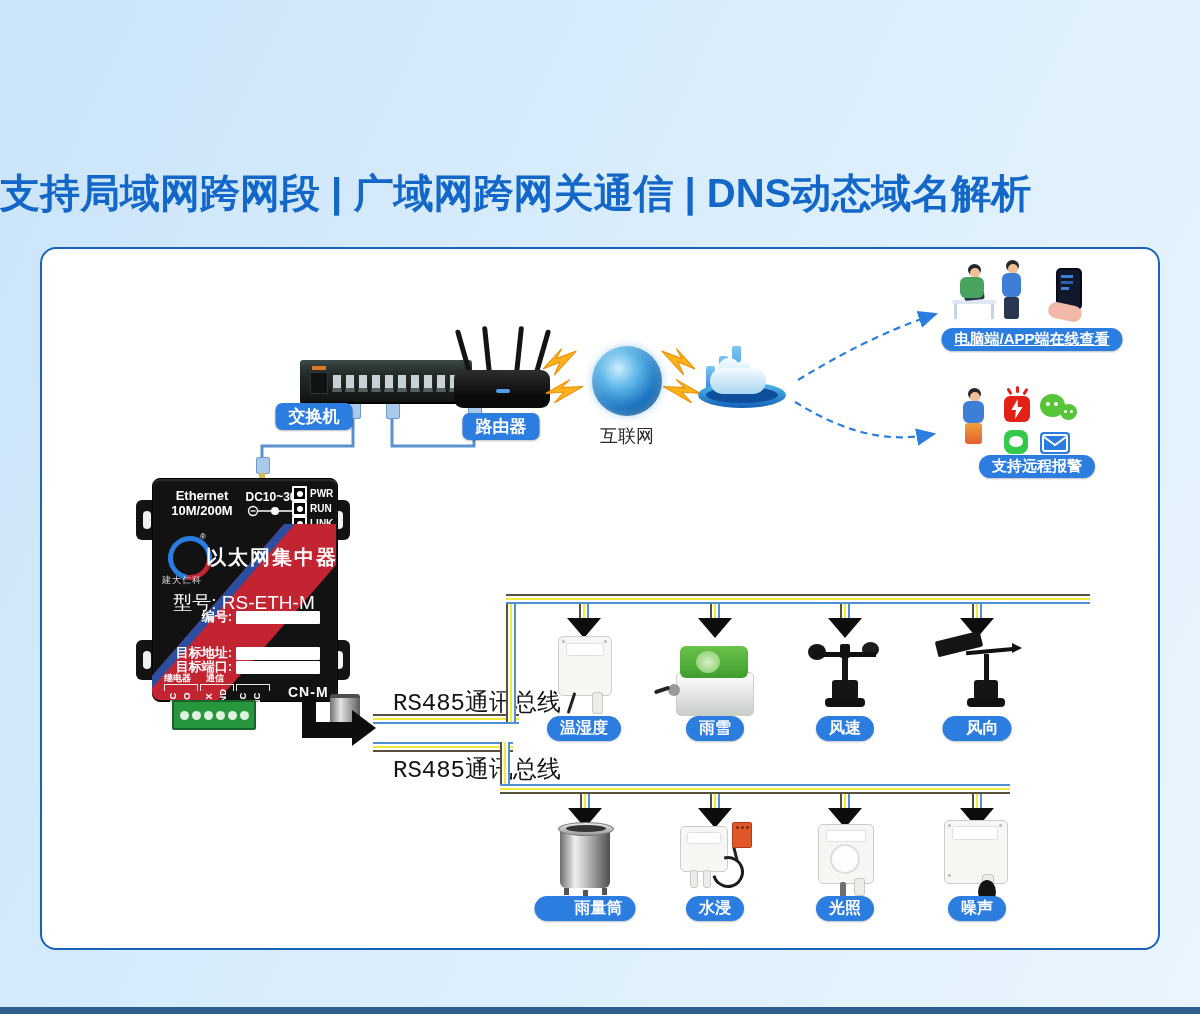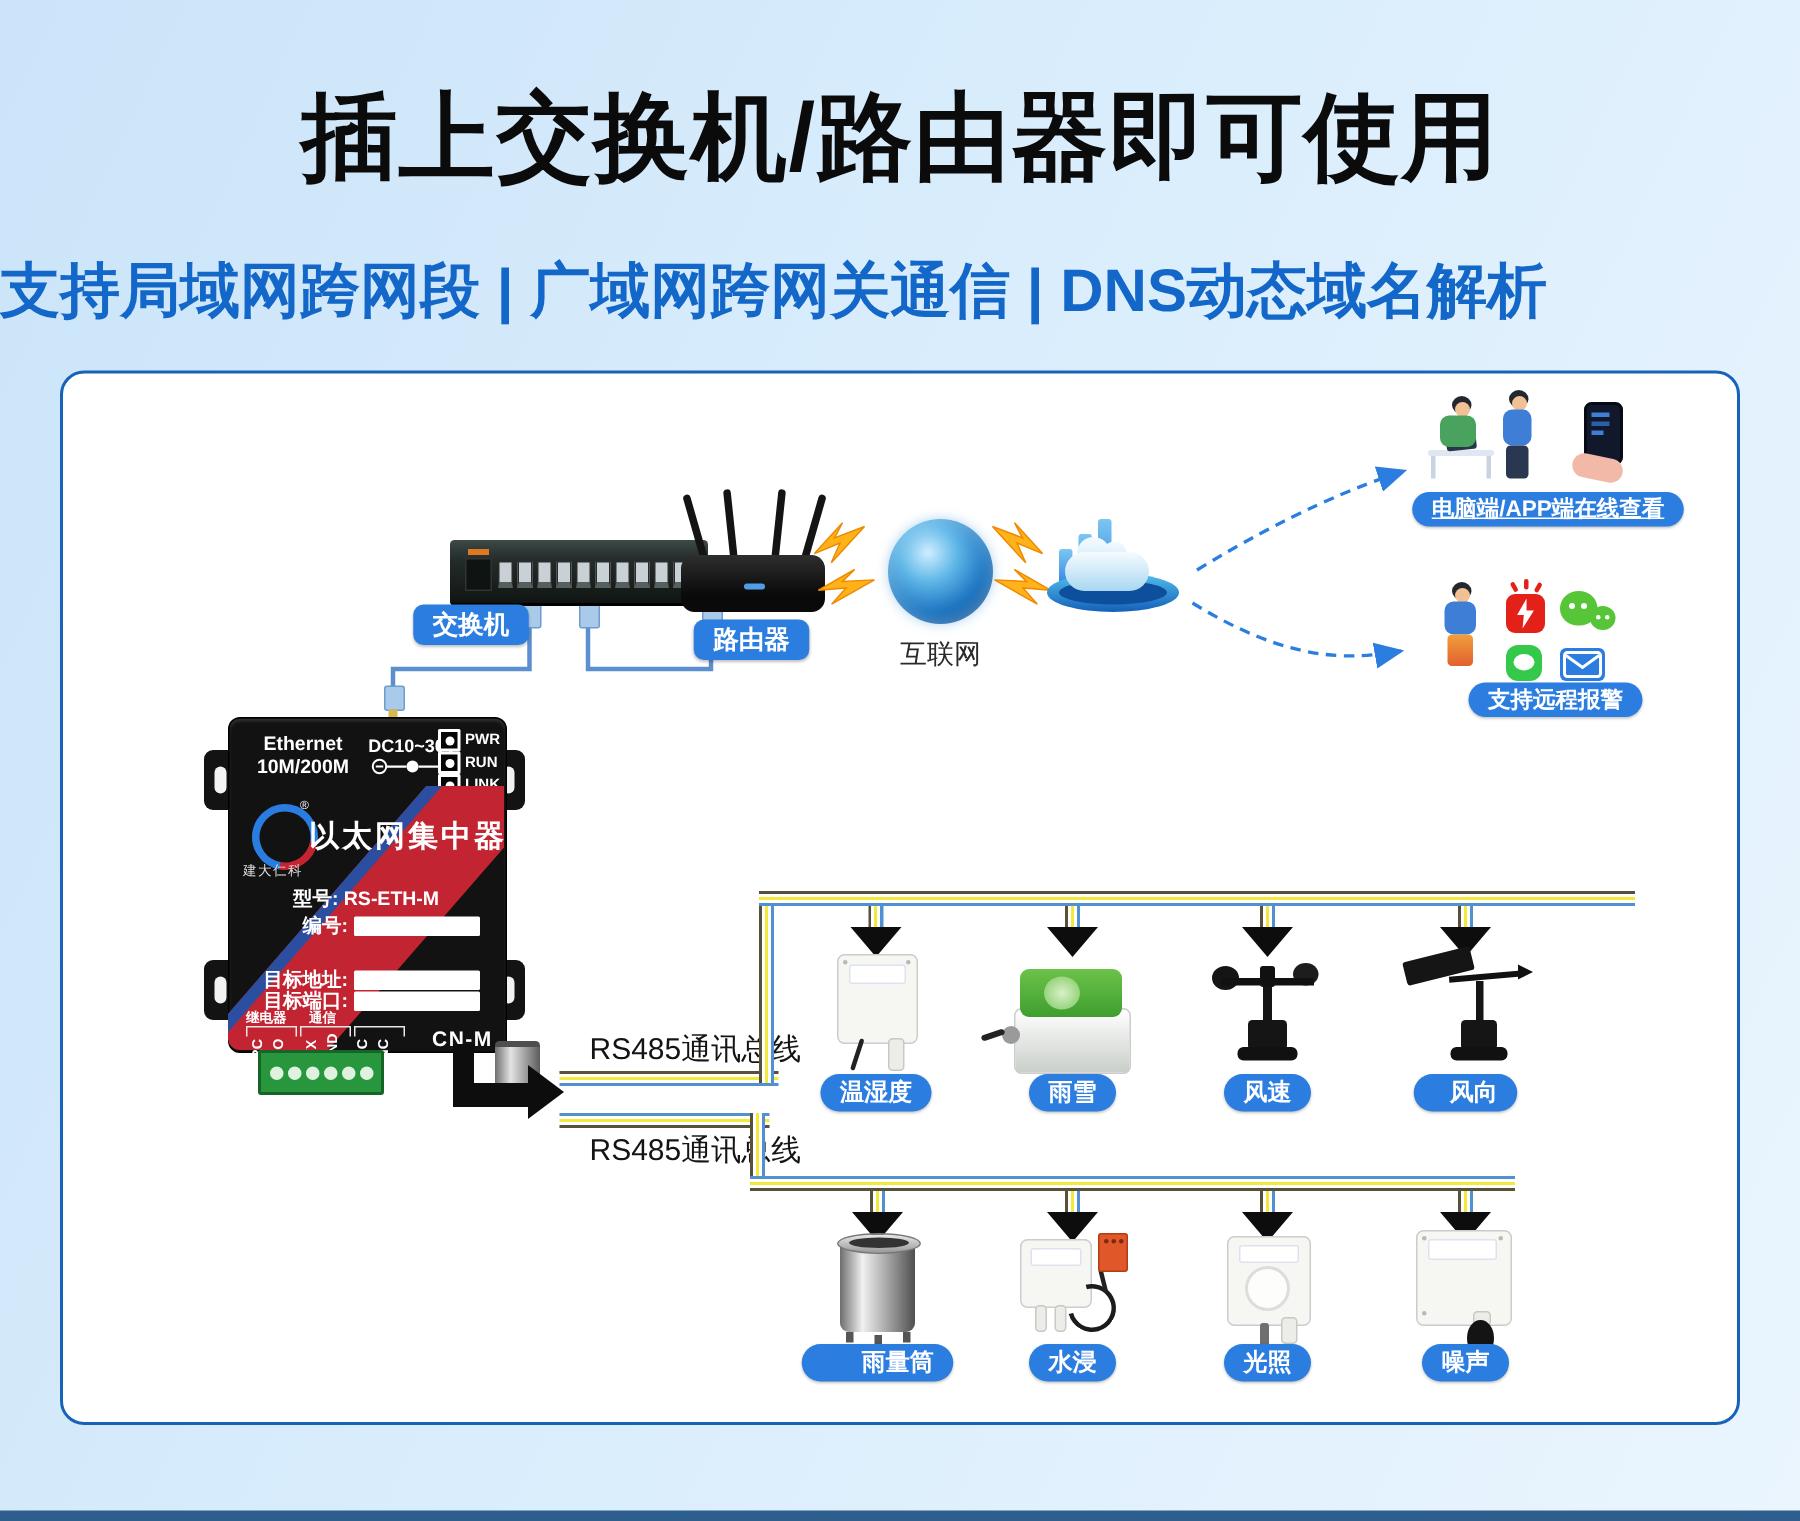--- a/index.html
+++ b/index.html
@@ -19,21 +19,21 @@
          background:#fff;border:2px solid #1863b8;border-radius:16px;}
   .botbar{position:absolute;left:0;bottom:0;width:100%;height:7px;background:#2d5e8e;}
 
   
   .badge{position:absolute;transform:translateX(-50%);background:#2b7de0;color:#fff;
          font-weight:bold;font-size:16px;padding:2px 13px;border-radius:13px;
          white-space:nowrap;box-shadow:0 1px 2px rgba(0,0,0,.25);}
   .badge.sq{border-radius:7px;font-size:17px;}
   .badge.sm{font-size:15px;}
   .plainlab{position:absolute;transform:translateX(-50%);font-size:18px;color:#2a2a2a;white-space:nowrap;}
-  .buslab{position:absolute;font-size:20px;color:#141414;white-space:nowrap;}
+  .buslab{position:absolute;font-size:24px;color:#141414;white-space:nowrap;font-family:Liberation Mono, monospace;}
 
   
   .overlay{position:absolute;left:0;top:0;pointer-events:none;}
   .plug{position:absolute;width:12px;height:15px;background:#aacae9;border:1px solid #6e9ccc;border-radius:2px;}
   .plug .tip{position:absolute;left:2px;width:6px;height:5px;background:#d8b94e;}
   .tip-top .tip{top:-5px;} .tip-bot .tip{bottom:-5px;}
 
   
   .switch{position:absolute;left:300px;top:360px;width:172px;height:42px;border-radius:3px;
           background:linear-gradient(180deg,#3d4a47 0%,#242d2b 30%,#10514 100%);
@@ -88,21 +88,21 @@
   .ledtxt{color:#fff;font-size:10px;font-weight:bold;}
   .ribbons{position:absolute;left:18px;top:74px;width:184px;height:176px;overflow:hidden;border-radius:0 0 8px 8px;}
   .ribbon{position:absolute;left:62px;top:-72px;width:58px;height:330px;background:#c32431;
           border-left:8px solid #2b4ea0;transform:rotate(41deg);}
   .logo-c{position:absolute;left:34px;top:86px;width:34px;height:34px;border-radius:50%;
           border:5px solid #2a7de0;border-bottom-color:#c32431;transform:rotate(-35deg);}
   .logo-r{position:absolute;left:66px;top:82px;color:#fff;font-size:8px;}
   .brand{position:absolute;left:28px;top:124px;color:#ddd;font-size:9px;letter-spacing:1px;}
   .prodname{position:absolute;left:72px;top:94px;color:#fff;font-size:20px;font-weight:bold;letter-spacing:2px;}
   .model{position:absolute;left:30px;top:140px;width:160px;text-align:center;color:#fff;
-         font-size:13px;font-weight:bold;}
+         font-size:19px;font-weight:normal;}
   .frow{position:absolute;display:flex;align-items:center;height:14px;}
   .frow .flab{width:88px;text-align:right;color:#fff;font-size:13px;font-weight:bold;margin-right:4px;}
   .frow .fbox{width:84px;height:13px;background:#fff;border-radius:1px;}
   .tgrp{position:absolute;color:#fff;font-size:9px;font-weight:bold;}
   .brk{position:absolute;height:6px;border:1.5px solid #e8e8e8;border-bottom:none;}
   .pin{position:absolute;top:244px;width:28px;height:11px;transform:rotate(-90deg);
        color:#fff;font-size:9.5px;font-weight:bold;text-align:center;}
   .cnm{position:absolute;left:154px;top:234px;color:#fff;font-size:14px;font-weight:bold;letter-spacing:1px;}
   .greenblk{position:absolute;left:38px;top:250px;width:80px;height:26px;background:#27963c;
             border:2px solid #166427;border-radius:2px;display:flex;align-items:center;justify-content:center;gap:3px;}
@@ -149,21 +149,20 @@
   .wc-eye{position:absolute;width:4px;height:4px;border-radius:50%;background:#fff;}
   .sms{position:absolute;width:24px;height:24px;background:#34c94b;border-radius:8px;}
   .sms .bub{position:absolute;left:5px;top:6px;width:14px;height:11px;border-radius:50%;background:#fff;}
   .mail{position:absolute;width:30px;height:22px;background:#2b7de0;border-radius:4px;}
 </style>
 </head>
 <body>
 
 <div class="page">
 
-  <div class="title">插上交换机/路由器即可使用</div>
   <div class="subtitle">支持局域网跨网段 | 广域网跨网关通信 | DNS动态域名解析</div>
 
   <div class="panel"></div>
 
   <svg class="overlay" width="1200" height="1014" viewBox="0 0 1200 1014">
     <defs>
       <marker id="arrblue" markerWidth="10" markerHeight="8" refX="8" refY="4" orient="auto">
         <path d="M0,0 L9,4 L0,8 Z" fill="#2b7de0"></path>
       </marker>
     </defs>

